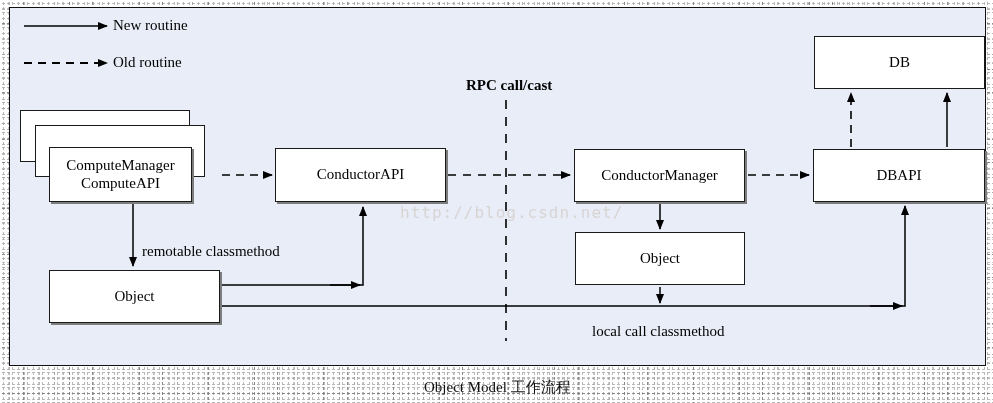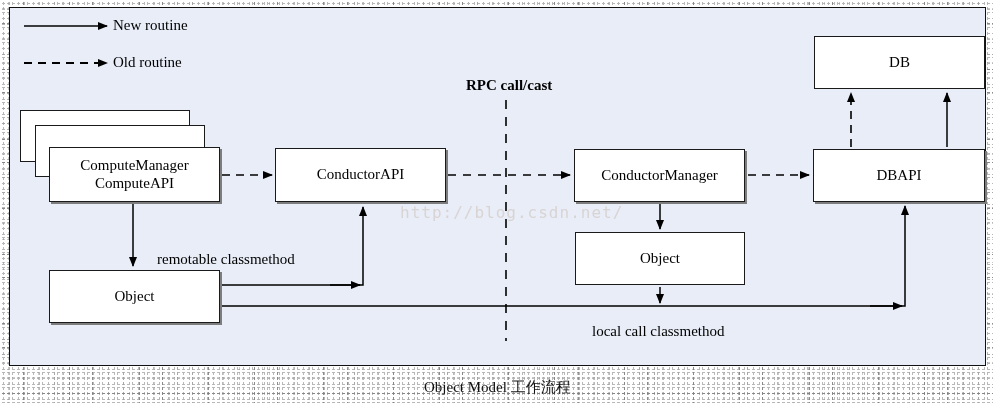--- a/index.html
+++ b/index.html
@@ -126,29 +126,29 @@
   <div class="grid-fine"></div>
   <div class="grid-major"></div>
   <div class="grid-dotmask"></div>
 
   <div class="panel" style="left:9px; top:7px; width:977px; height:359px;"></div>
 
   <div class="lbl" style="left:113px; top:17px;">New routine</div>
   <div class="lbl" style="left:113px; top:54px;">Old routine</div>
 
   <div class="lbl" style="left:466px; top:77px;font-weight:bold;">RPC call/cast</div>
-  <div class="lbl" style="left:157px; top:243px;margin-top:8px;">remotable classmethod</div>
+  <div class="lbl" style="left:142px; top:243px;">remotable classmethod</div>
   <div class="lbl" style="left:592px; top:323px;">local call classmethod</div>
 
   <div class="watermark" style="left:400px; top:203px;">http://blog.csdn.net/</div>
 
   <div class="node plain" style="left:20px; top:110px; width:170px; height:52px;"></div>
   <div class="node plain" style="left:35px; top:125px; width:170px; height:52px;"></div>
 
-  <div class="node" style="left:49px; top:147px; width:171px; height:55px;">
+  <div class="node" style="left:49px; top:147px; width:143px; height:55px;">
     <span class="lines">ComputeManager
 ComputeAPI</span>
   </div>
 
   <div class="node" style="left:49px; top:270px; width:171px; height:53px;">
     <span class="lines">Object</span>
   </div>
 
   <div class="node" style="left:275px; top:148px; width:171px; height:54px;">
     <span class="lines">ConductorAPI</span>

